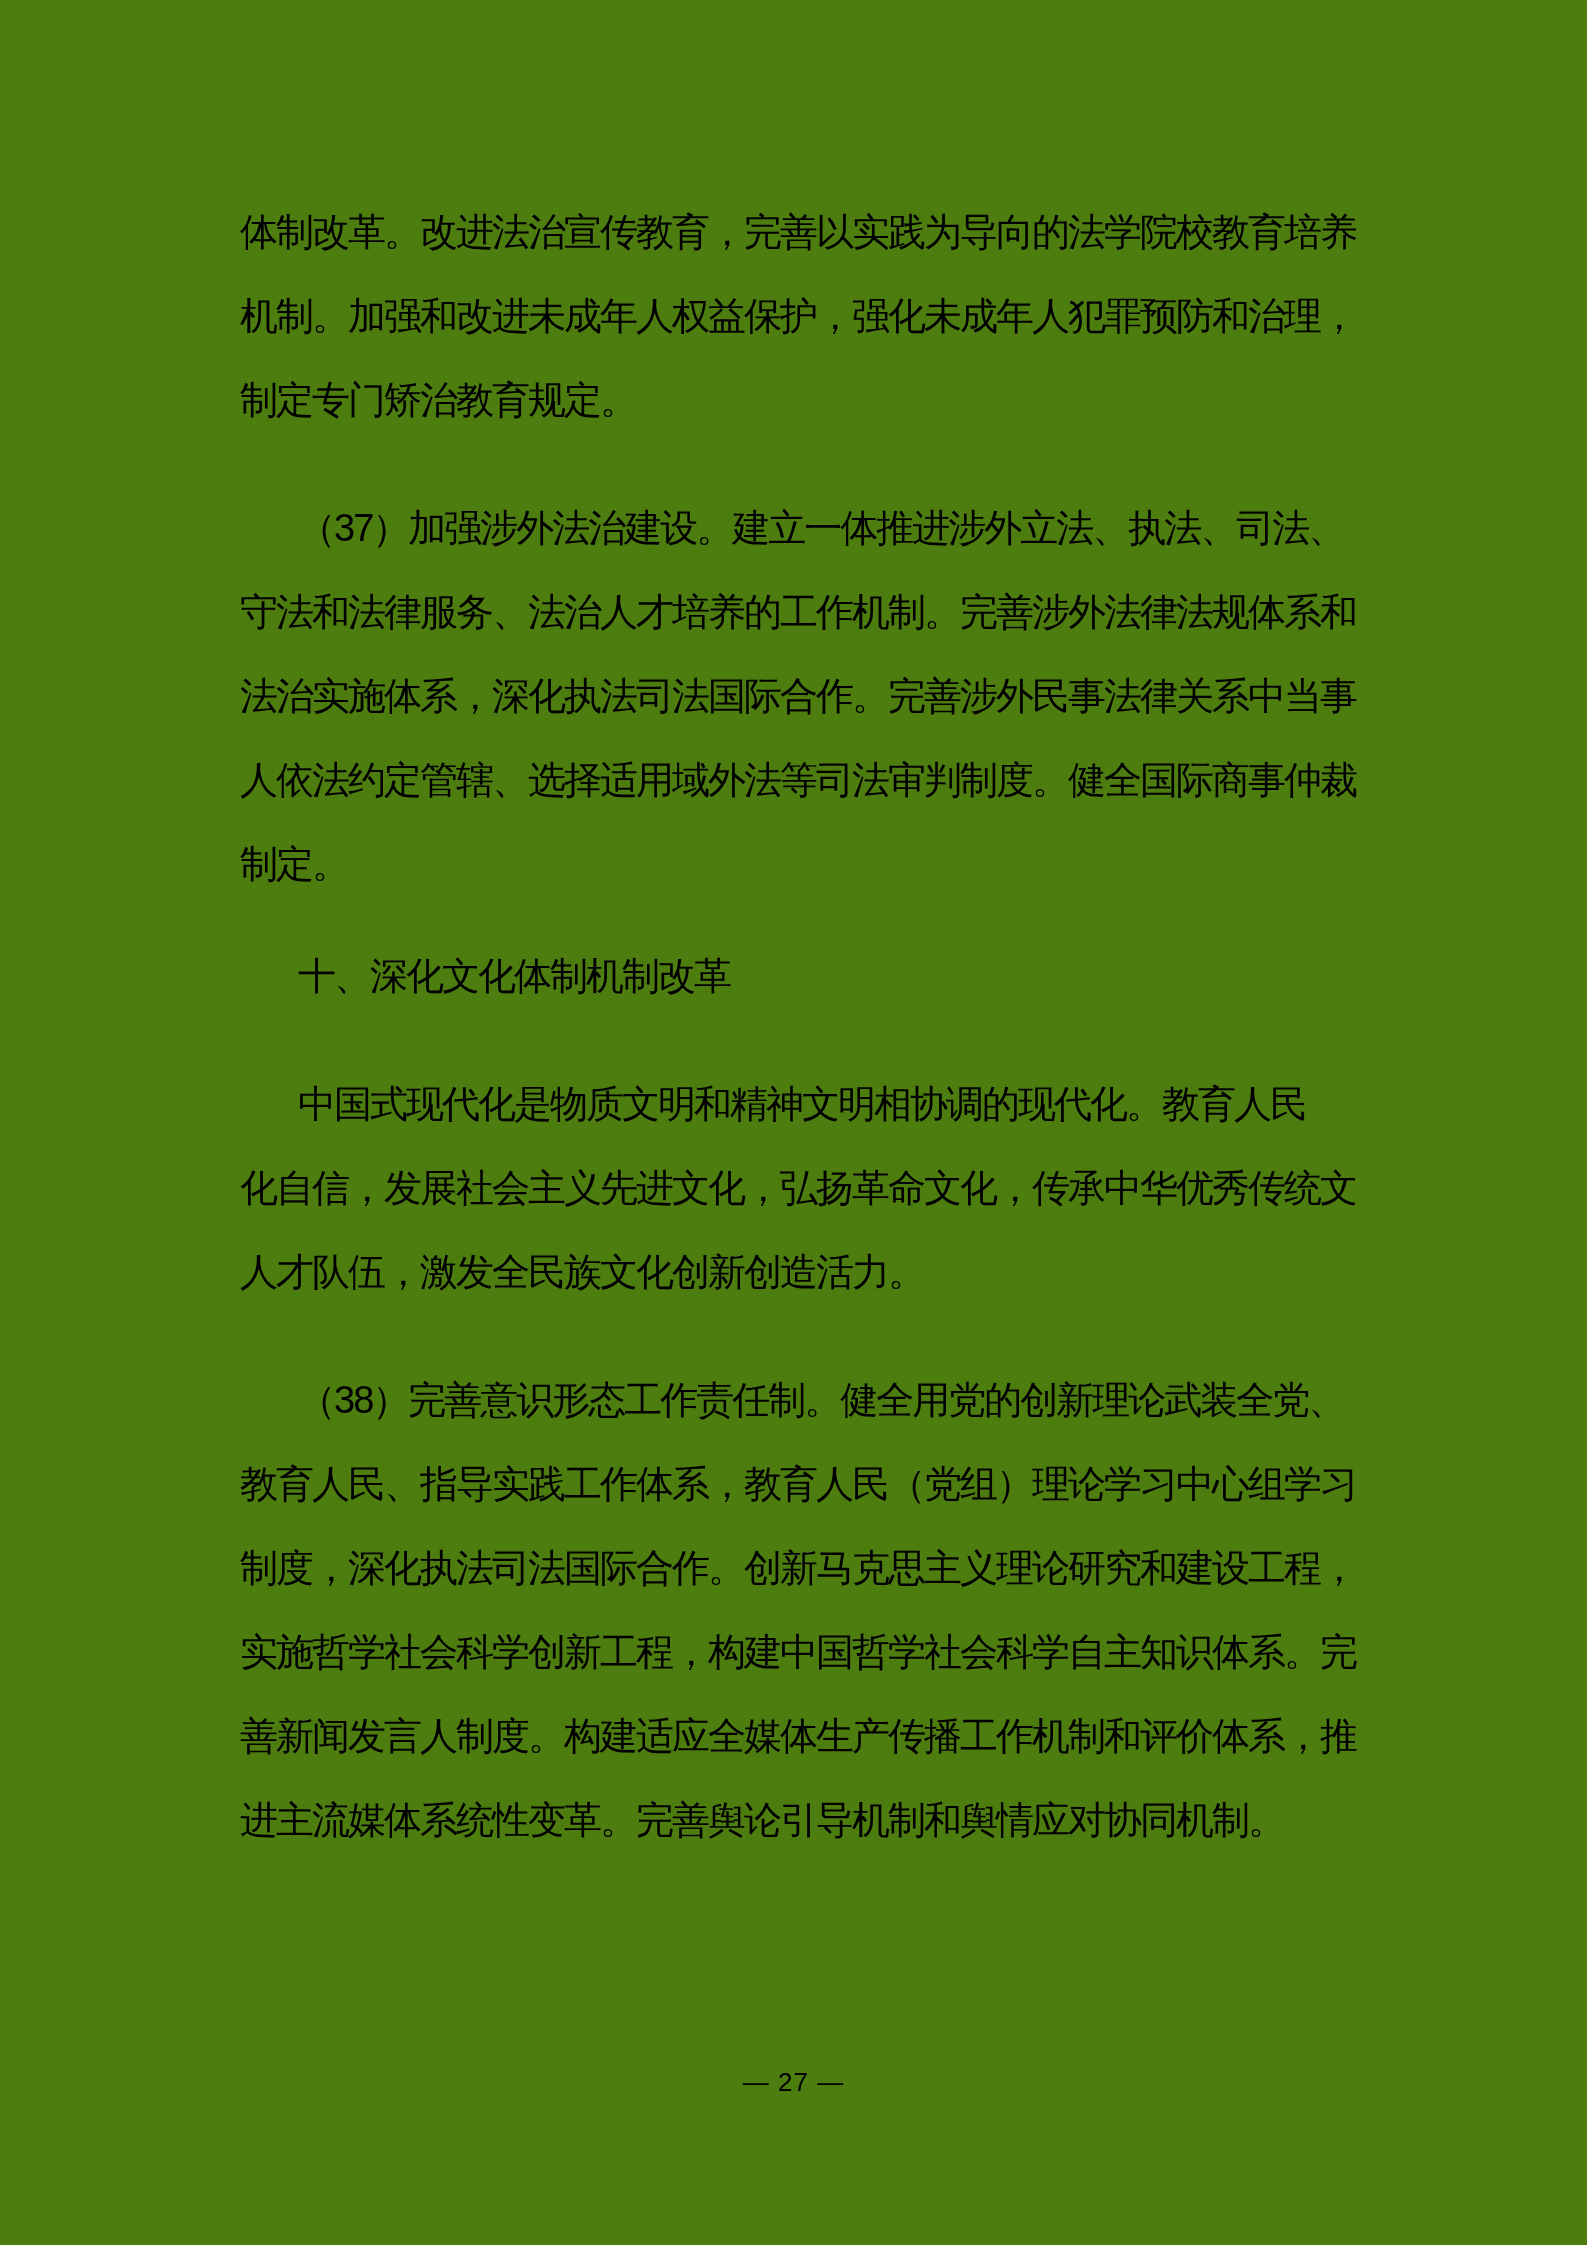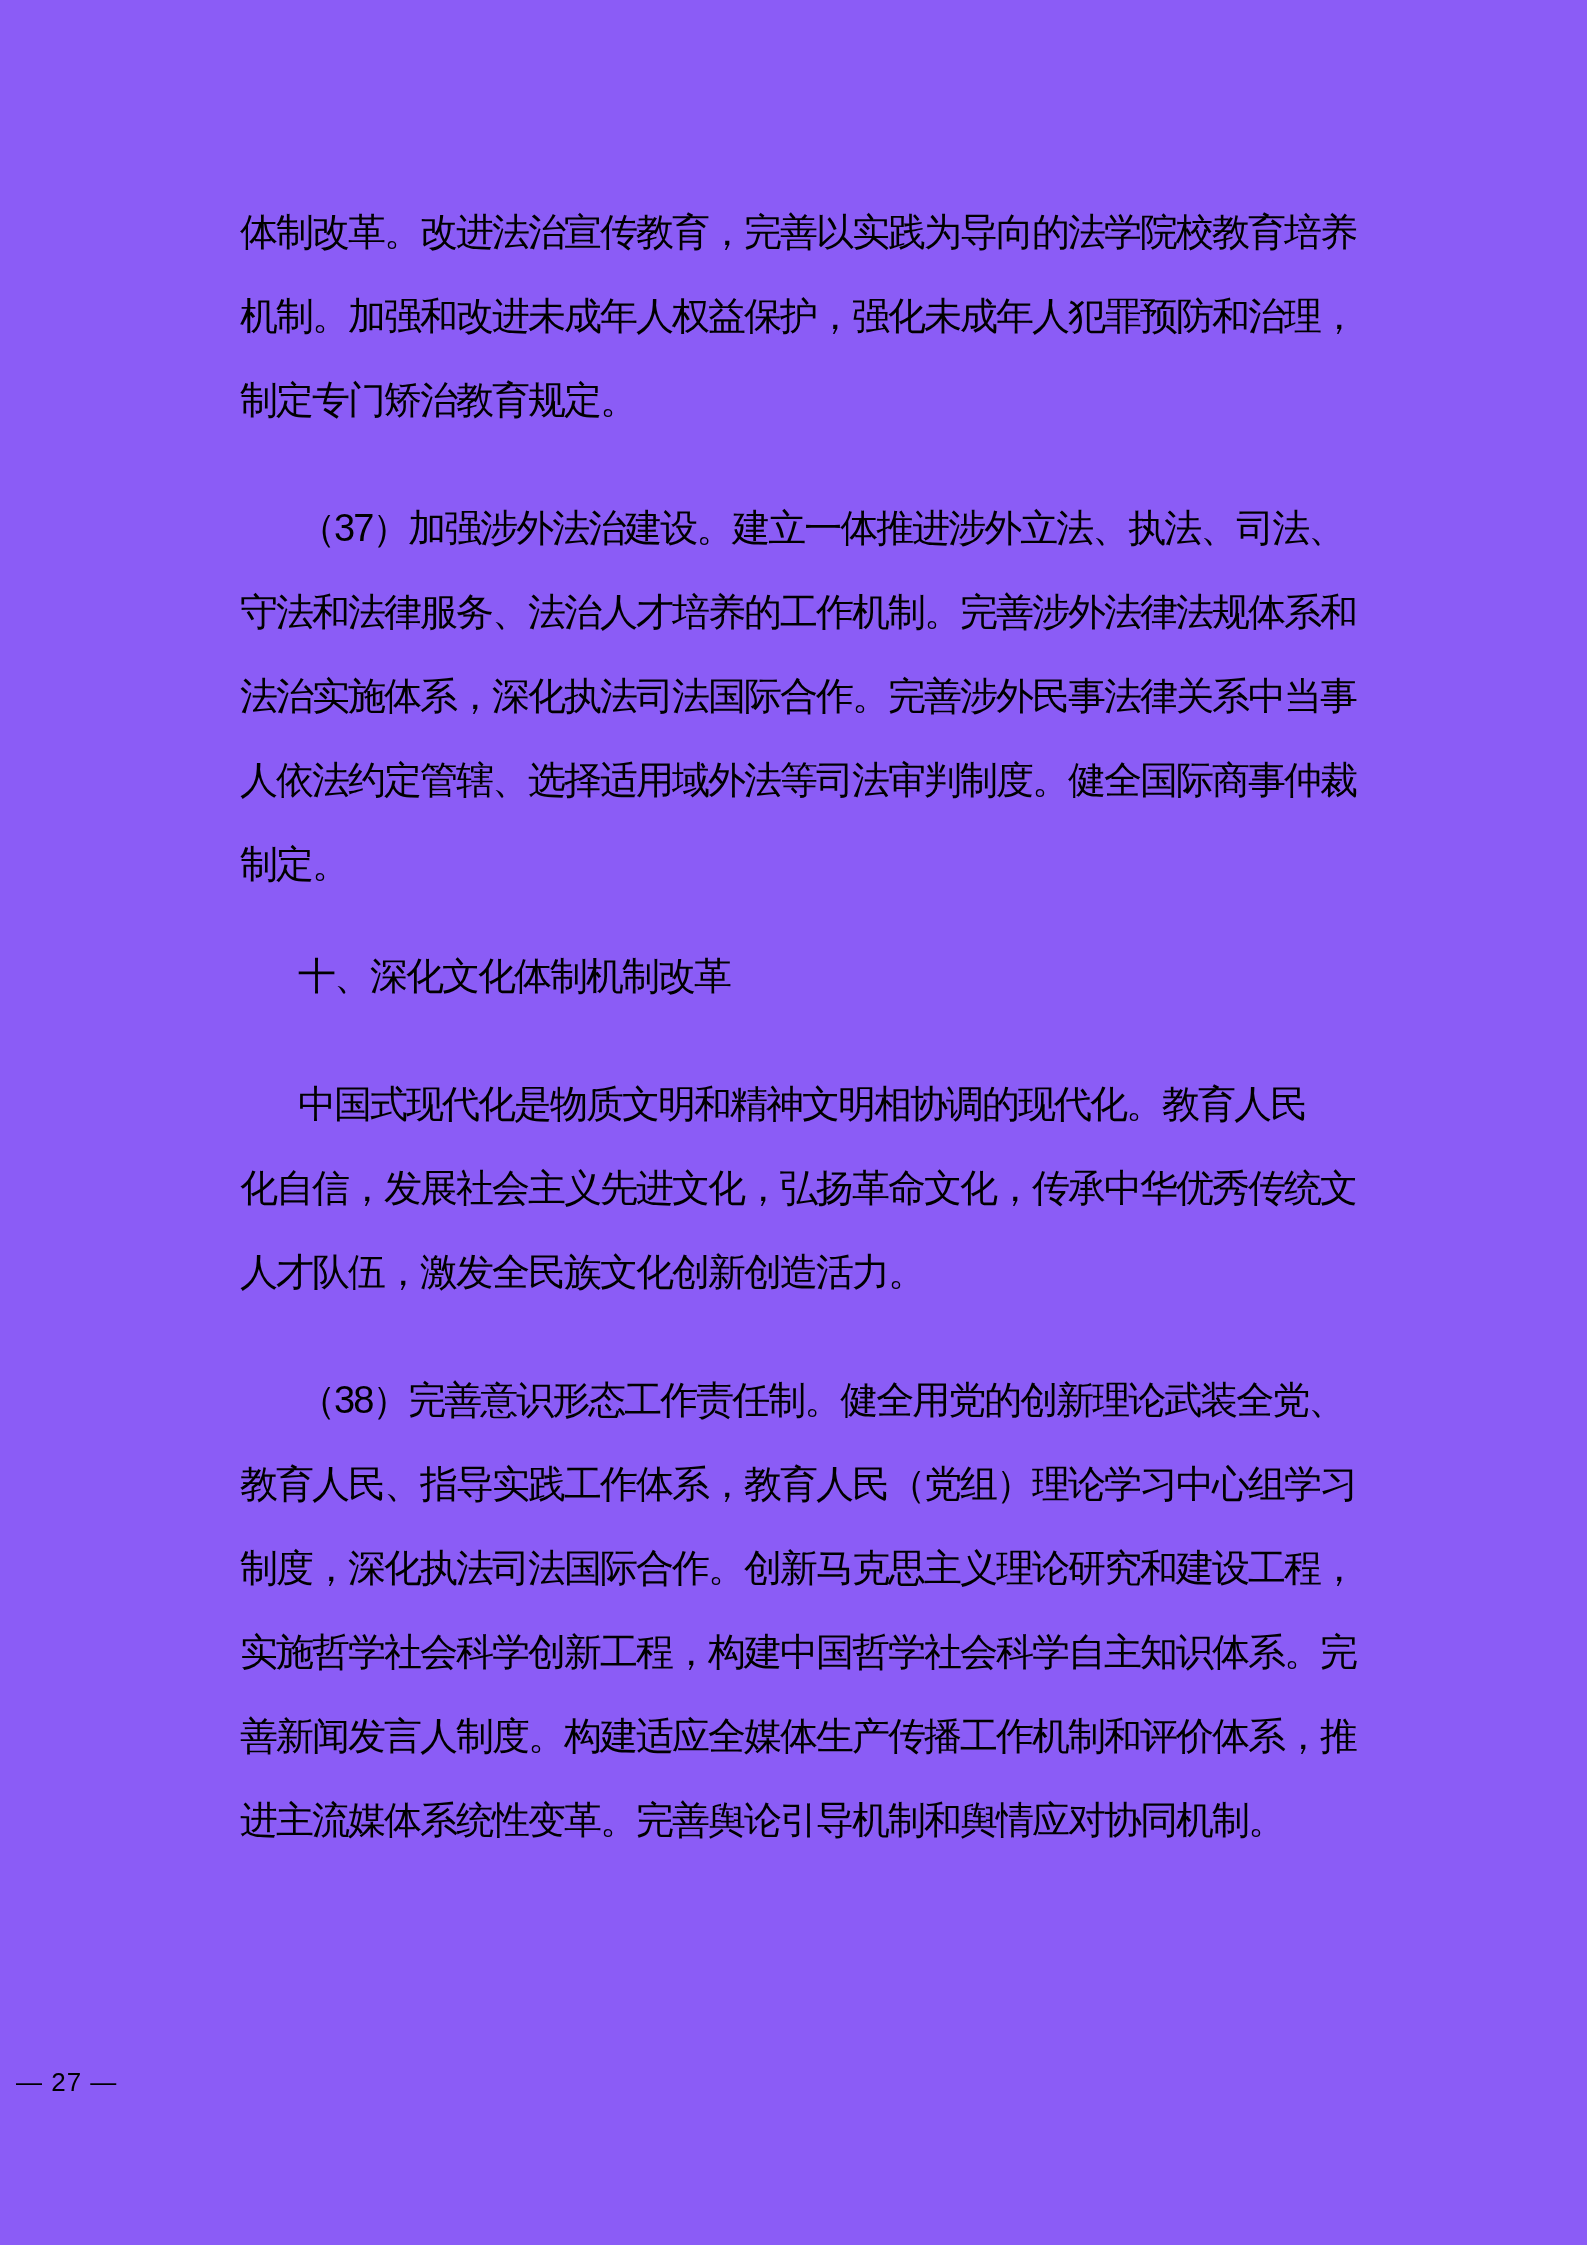--- a/index.html
+++ b/index.html
@@ -37,35 +37,36 @@
   .paragraph:first-child {
     margin-top: 0;
   }
   .heading {
     margin-top: 28px;
     margin-bottom: 44px;
     font-weight: 400;
   }
   .footer {
     position: absolute;
-    left: 16px;
+    left: 0;
     right: 0;
     top: 2062px;
+    text-align: center;
   }
   .page-number {
     font-size: 26px;
     line-height: 40px;
     letter-spacing: 1px;
     white-space: nowrap;
   }
 </style>
 </head>
 <body>
 
-<div class="page" style="background: #8b5cf6; color: rgb(0, 0, 0);">
+<div class="page" style="background: #4d7c0f; color: rgb(0, 0, 0);">
   <div class="content">
       <div class="paragraph">
         <div class="line">体制改革。改进法治宣传教育，完善以实践为导向的法学院校教育培养</div>
         <div class="line">机制。加强和改进未成年人权益保护，强化未成年人犯罪预防和治理，</div>
         <div class="line">制定专门矫治教育规定。</div>
       </div>
       <div class="paragraph">
         <div class="line indent">（37）加强涉外法治建设。建立一体推进涉外立法、执法、司法、</div>
         <div class="line">守法和法律服务、法治人才培养的工作机制。完善涉外法律法规体系和</div>
         <div class="line">法治实施体系，深化执法司法国际合作。完善涉外民事法律关系中当事</div>

